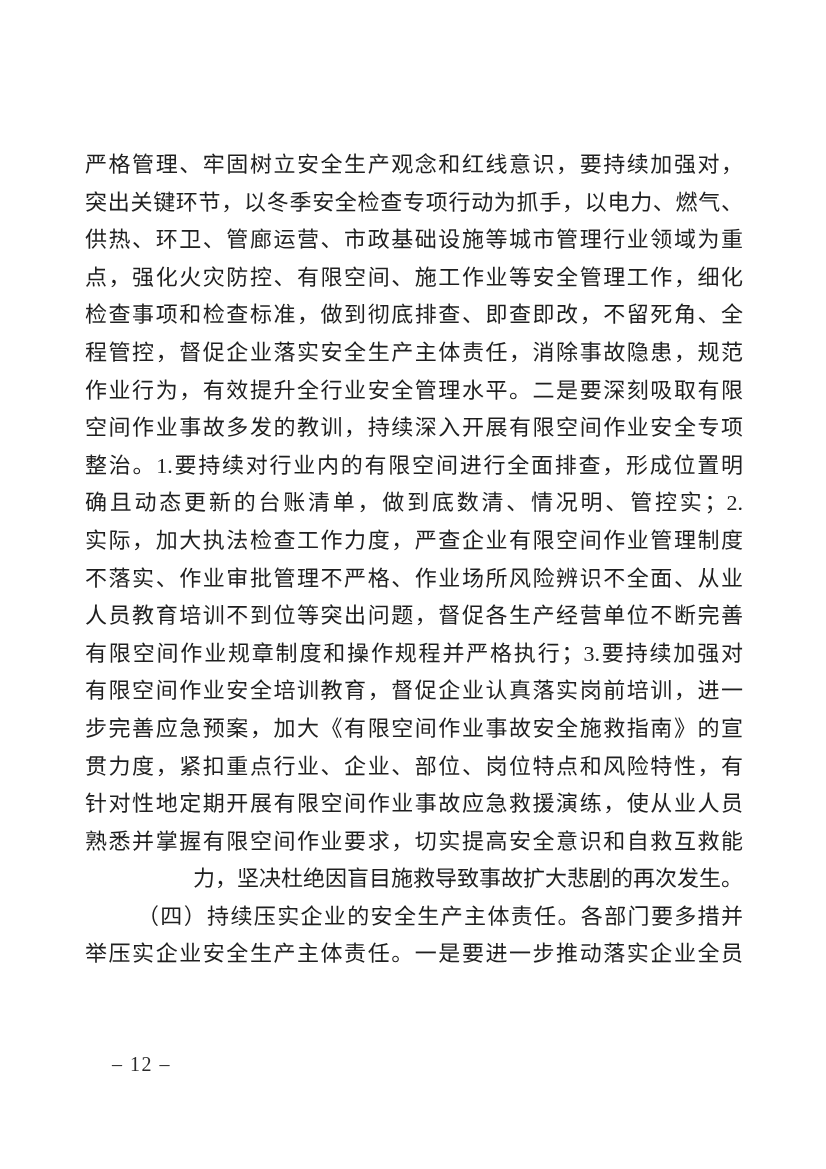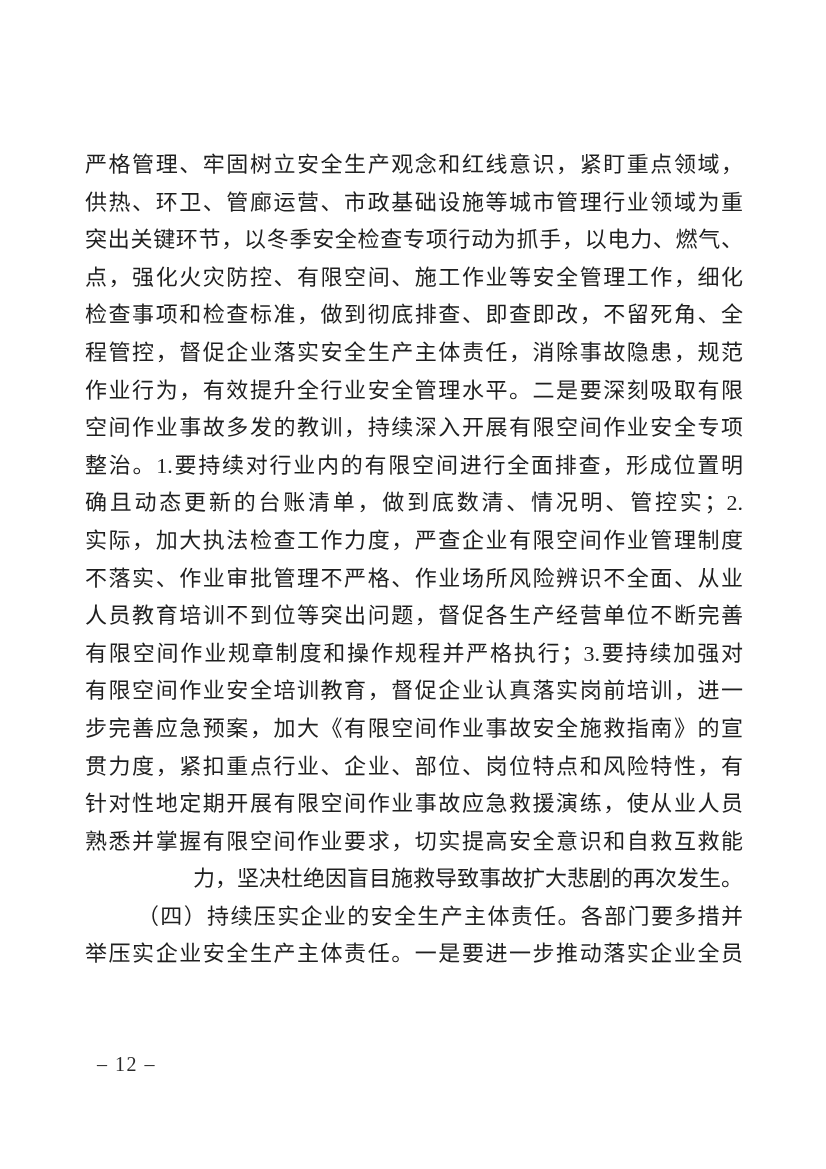--- a/index.html
+++ b/index.html
@@ -41,36 +41,36 @@
     text-align-last: auto;
   }
   .line.indent {
     text-indent: 52px;
   }
   .bold {
     font-weight: normal;
   }
   .page-number {
     position: absolute;
-    left: 97px;
+    left: 112px;
     top: 1053px;
     font-size: 20px;
     letter-spacing: 1.5px;
     color: #2a2a2a;
     font-family: "Liberation Serif", "DejaVu Serif", serif;
   }
 </style>
 </head>
 <body>
 
 <div class="page">
   <main class="body-text">
-    <p class="line">严格管理、牢固树立安全生产观念和红线意识，紧盯重点领域，</p>
+    <p class="line">严格管理、牢固树立安全生产观念和红线意识，要持续加强对，</p>
+    <p class="line">突出关键环节，以冬季安全检查专项行动为抓手，以电力、燃气、</p>
     <p class="line">供热、环卫、管廊运营、市政基础设施等城市管理行业领域为重</p>
-    <p class="line">突出关键环节，以冬季安全检查专项行动为抓手，以电力、燃气、</p>
     <p class="line">点，强化火灾防控、有限空间、施工作业等安全管理工作，细化</p>
     <p class="line">检查事项和检查标准，做到彻底排查、即查即改，不留死角、全</p>
     <p class="line">程管控，督促企业落实安全生产主体责任，消除事故隐患，规范</p>
     <p class="line">作业行为，有效提升全行业安全管理水平。二是要深刻吸取有限</p>
     <p class="line">空间作业事故多发的教训，持续深入开展有限空间作业安全专项</p>
     <p class="line">整治。1.要持续对行业内的有限空间进行全面排查，形成位置明</p>
     <p class="line">确且动态更新的台账清单，做到底数清、情况明、管控实；2.</p>
     <p class="line">实际，加大执法检查工作力度，严查企业有限空间作业管理制度</p>
     <p class="line">不落实、作业审批管理不严格、作业场所风险辨识不全面、从业</p>
     <p class="line">人员教育培训不到位等突出问题，督促各生产经营单位不断完善</p>

